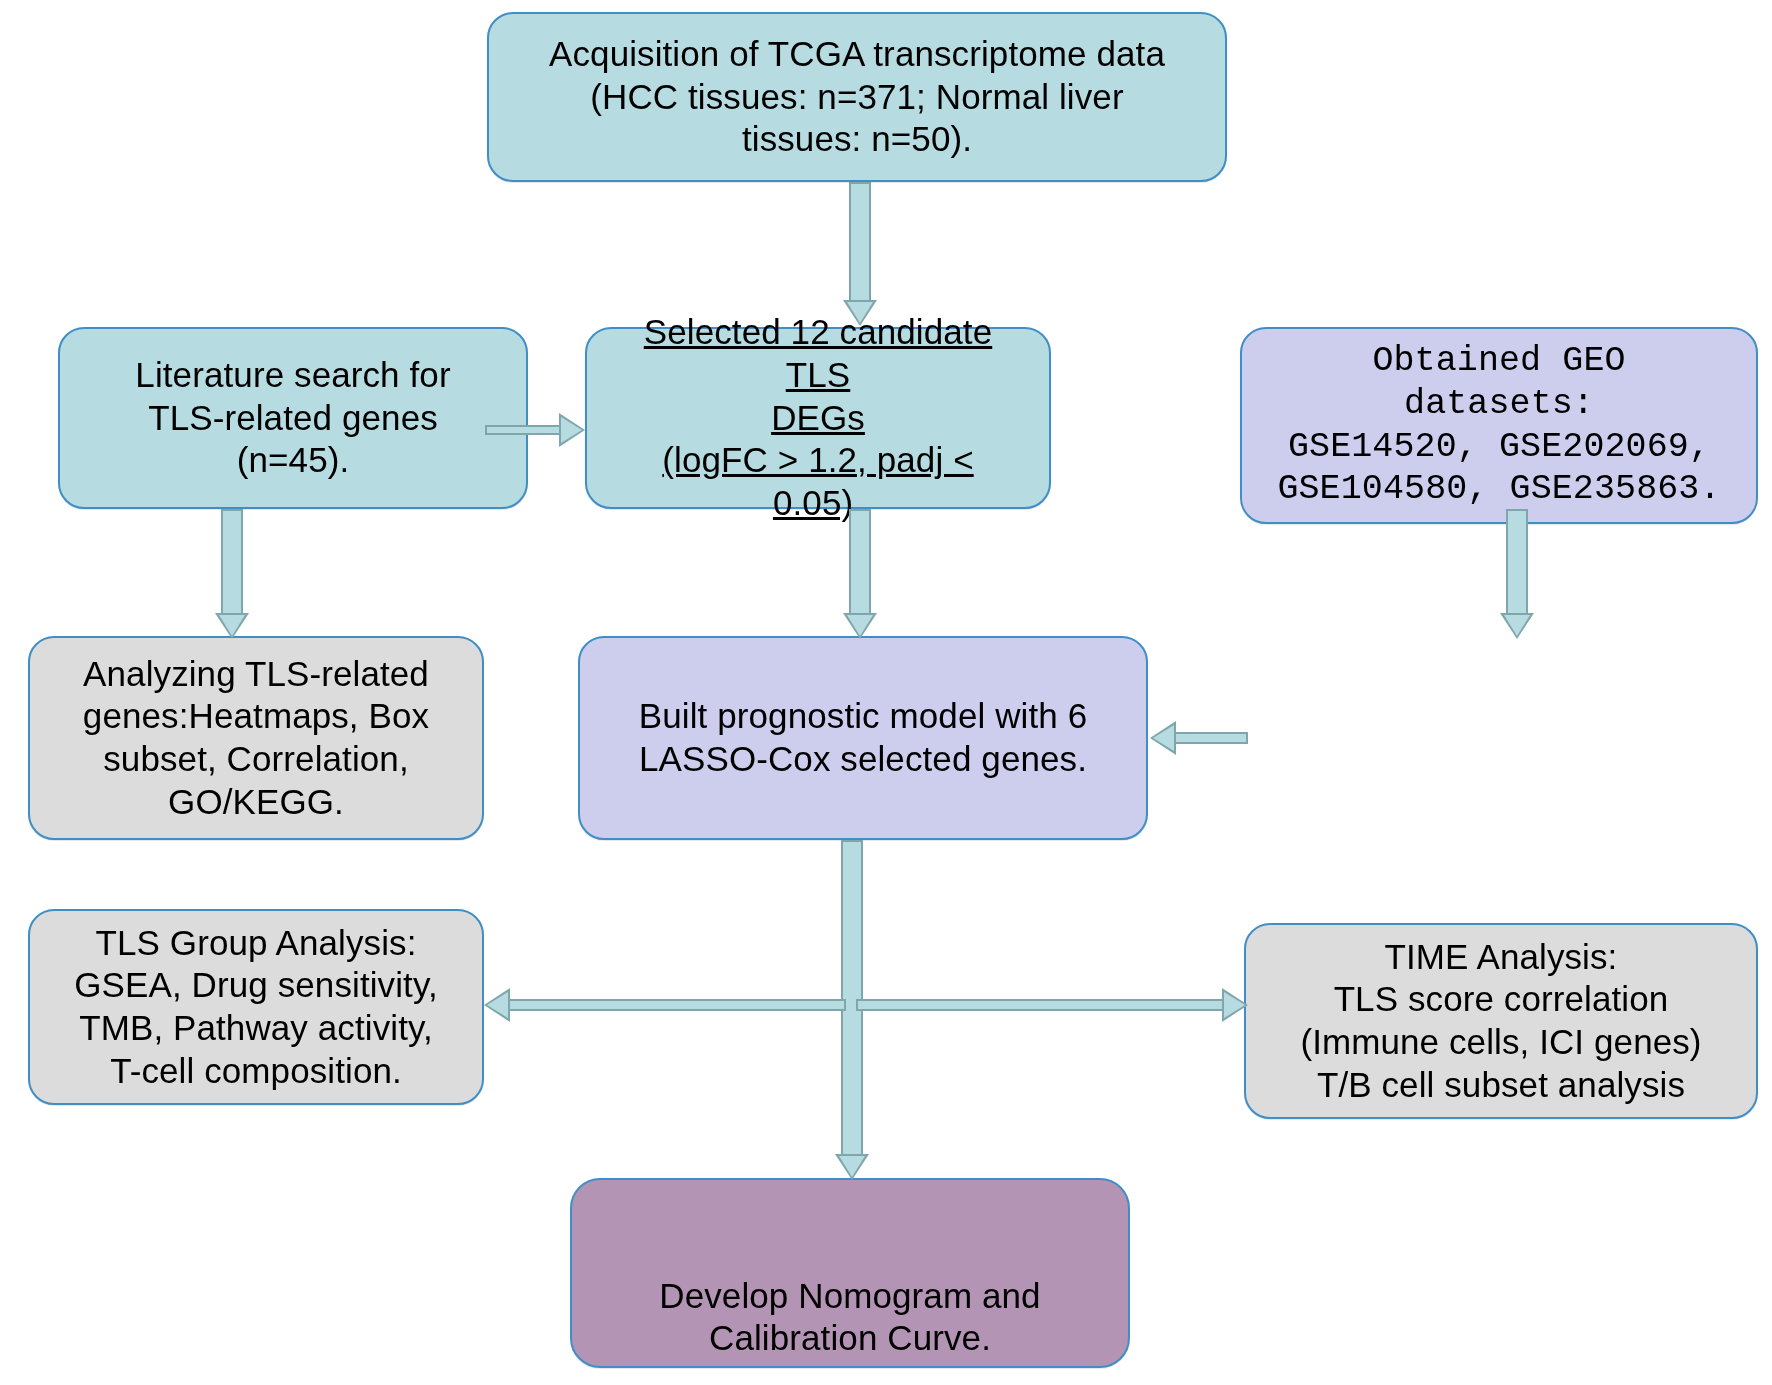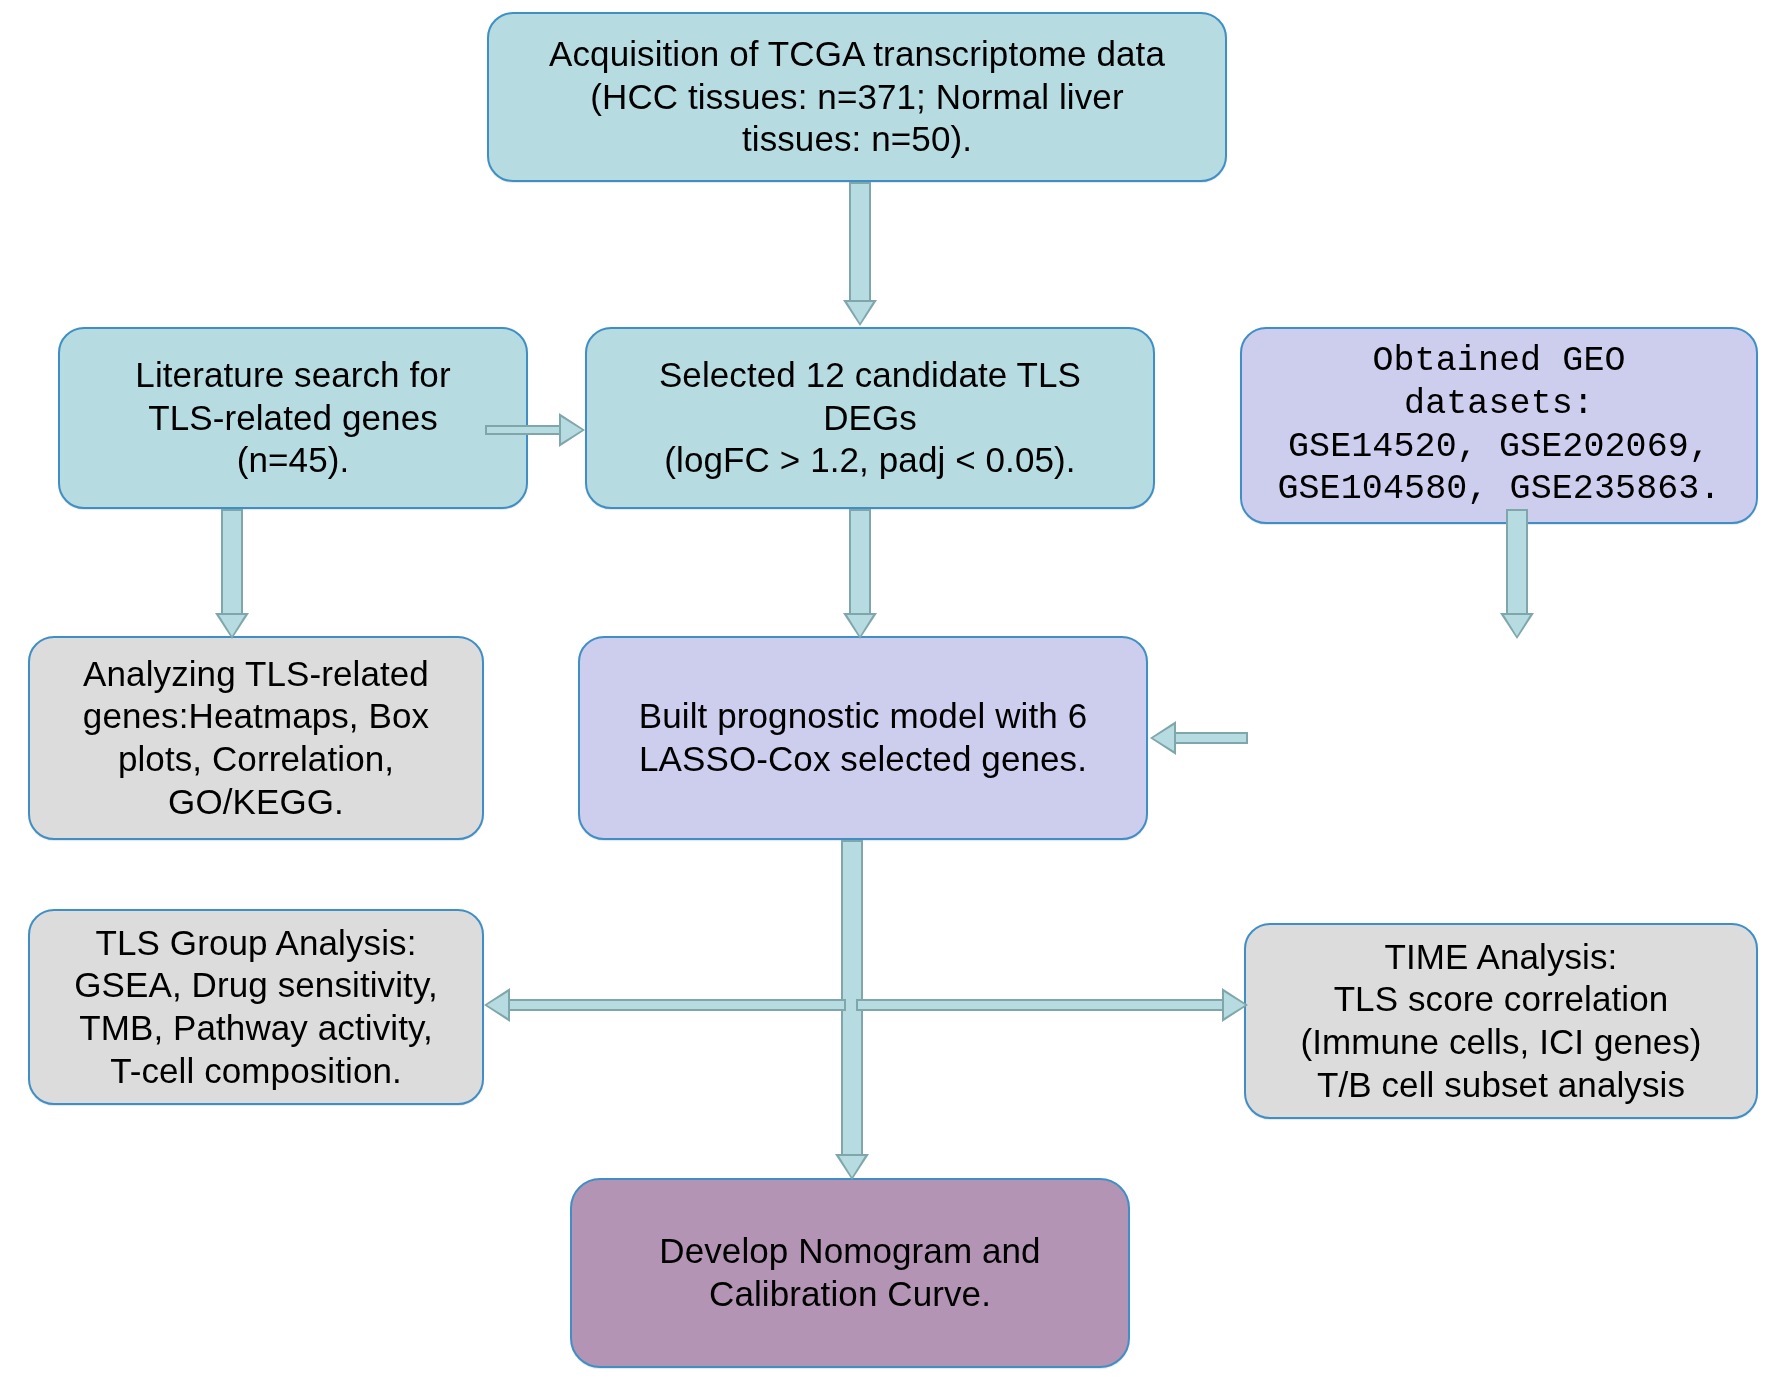--- a/index.html
+++ b/index.html
@@ -144,36 +144,36 @@
 (HCC tissues: n=371; Normal liver
 tissues: n=50).</span>
   </div>
 
   <div class="node fill-teal" style="left:14px; top:327px; width:470px; height:182px;margin-left:44px;">
     <span class="txt">Literature search for
 TLS-related genes
 (n=45).</span>
   </div>
 
-  <div class="node fill-teal" style="left:585px; top:327px; width:570px; height:182px;">
+  <div class="node fill-teal" style="left:585px; top:327px; width:466px; height:182px;text-decoration:underline;">
     <span class="txt">Selected 12 candidate TLS
 DEGs
 (logFC &gt; 1.2, padj &lt; 0.05).</span>
   </div>
 
   <div class="node fill-purple" style="left:1240px; top:327px; width:518px; height:197px;font-family:Liberation Mono, monospace;">
     <span class="txt">Obtained GEO datasets:
 GSE14520, GSE202069,
 GSE104580, GSE235863.</span>
   </div>
 
   <div class="node fill-gray" style="left:28px; top:636px; width:456px; height:204px;">
     <span class="txt">Analyzing TLS-related
 genes:Heatmaps, Box
-plots, Correlation,
+subset, Correlation,
 GO/KEGG.</span>
   </div>
 
   <div class="node fill-purple" style="left:578px; top:636px; width:570px; height:204px;">
     <span class="txt">Built prognostic model with 6
 LASSO-Cox selected genes.</span>
   </div>
 
 
   <div class="node fill-gray" style="left:28px; top:909px; width:456px; height:196px;">
@@ -183,21 +183,21 @@
 T-cell composition.</span>
   </div>
 
   <div class="node fill-gray" style="left:1244px; top:923px; width:514px; height:196px;">
     <span class="txt">TIME Analysis:
 TLS score correlation
 (Immune cells, ICI genes)
 T/B cell subset analysis</span>
   </div>
 
-  <div class="node fill-mauve" style="left:570px; top:1178px; width:560px; height:190px; border-radius:30px;">
+  <div class="node fill-mauve" style="left:570px; top:1178px; width:560px; height:190px; border-radius:30px;align-items:flex-end;">
     <span class="txt">Develop Nomogram and
 Calibration Curve.</span>
   </div>
 
   <div class="arrow down" style="left:833px; top:182px; width:54px; height:144px;">
     <div class="shaft" style="width:22px; height:120px;"></div>
     <div class="head-outer"></div>
     <div class="head-inner"></div>
   </div>
 

